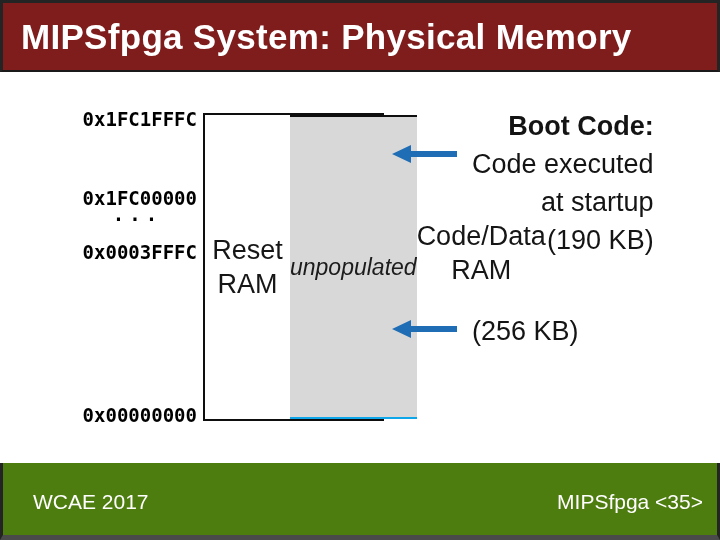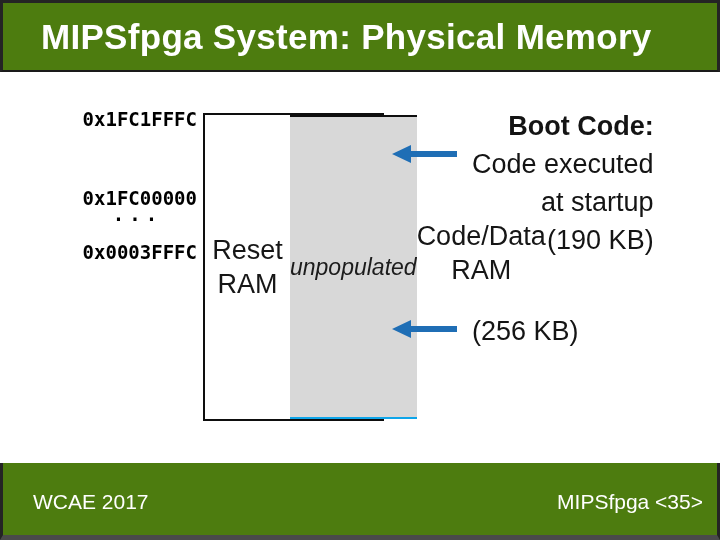--- a/index.html
+++ b/index.html
@@ -7,26 +7,26 @@
     position: relative;
     width: 720px; height: 540px;
     background: #ffffff;
     overflow: hidden;
     font-family: "Liberation Sans", sans-serif;
   }
   
   .title-bar {
     position: absolute; top: 0; left: 0;
     width: 720px; height: 72px;
-    background: #4d7c0f;
+    background: #7f1d1d;
     box-sizing: border-box;
     border: 3px solid #242424;
     border-bottom: 2px solid #1a1a1a;
     display: flex; align-items: center;
-    padding-left: 38px;
+    padding-left: 18px;
   }
   .title-text {
     color: #ffffff;
     font-size: 35px;
     font-weight: 700;
     letter-spacing: 0.3px;
     white-space: nowrap;
   }
   
   .mem-box {
@@ -107,20 +107,21 @@
 <div class="slide">
 
   <div class="title-bar">
     <div class="title-text">MIPSfpga System: Physical Memory</div>
   </div>
 
   <div class="addr addr-0">0x1FC1FFFC</div>
   <div class="addr addr-1">0x1FC00000</div>
   <div class="addr addr-dots">...</div>
   <div class="addr addr-3">0x0003FFFC</div>
+  <div class="addr addr-4">0x00000000</div>
 
   <div class="mem-box">
     <div class="region region-reset">
       <div>Reset</div>
       <div>RAM</div>
     </div>
     <div class="region region-unpop">
       <div>unpopulated</div>
     </div>
     <div class="region region-code">

